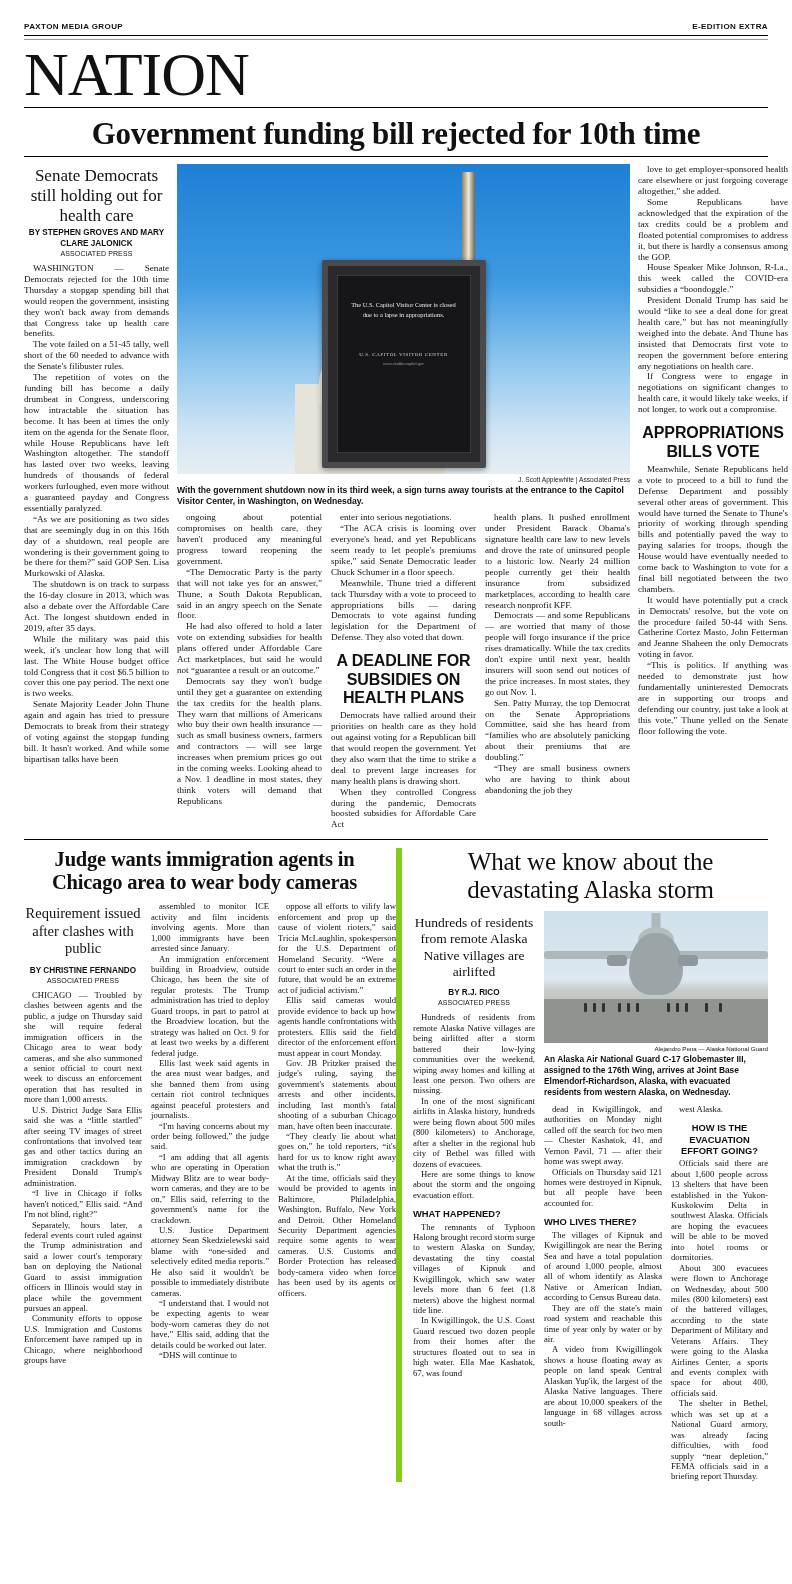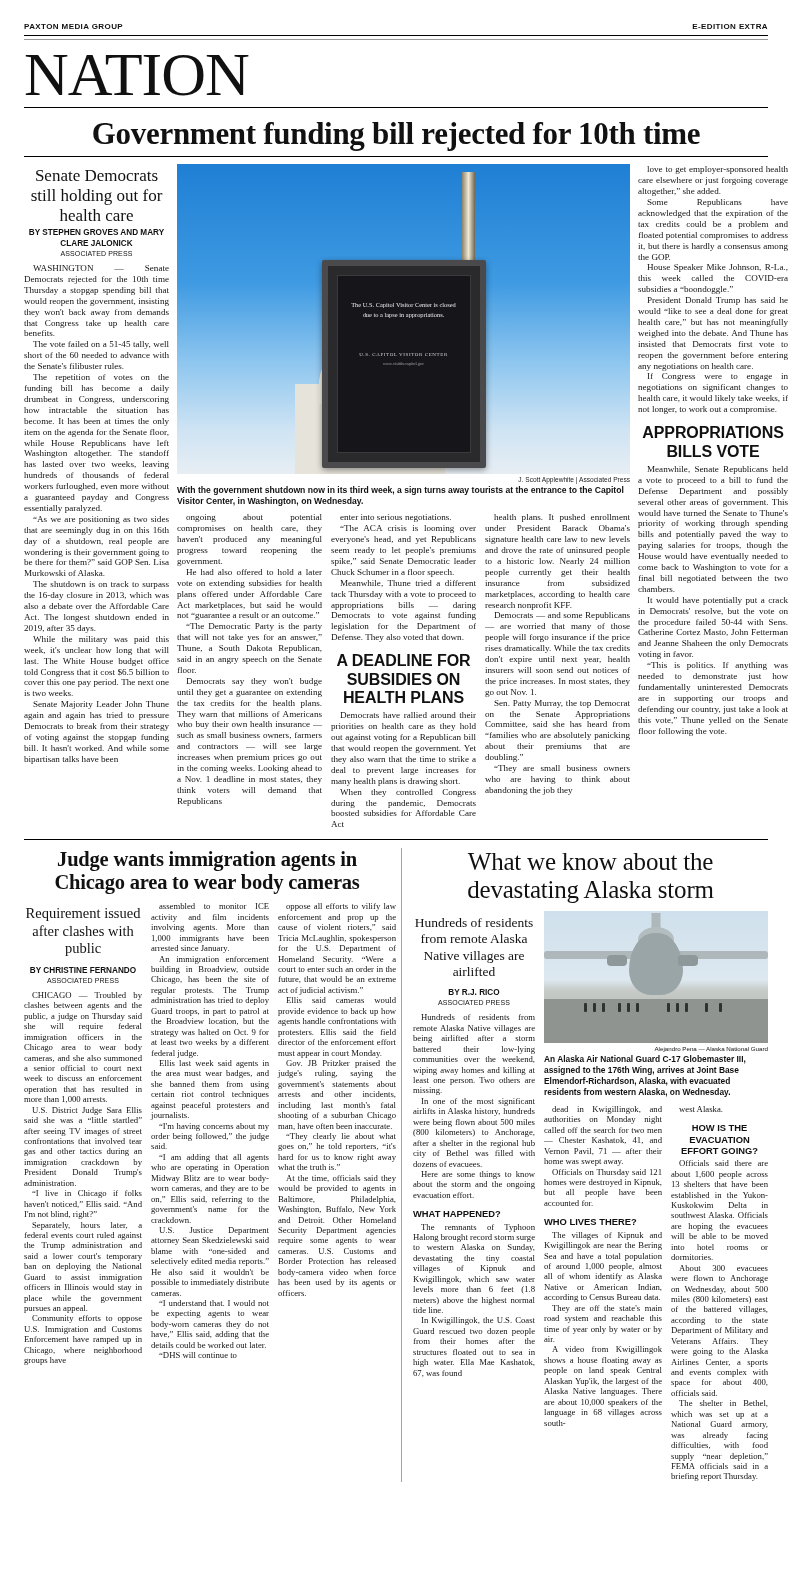--- a/index.html
+++ b/index.html
@@ -100,21 +100,21 @@
   }
 
   .below-photo{display:flex;gap:9px;margin-top:5px;}
   .bp-col{width:145px;flex:0 0 145px;}
 
   
   .sec-rule{border-top:1.4px solid #000;margin:9px 0 0 0;}
 
   
   .bottom{display:flex;margin-top:8px;}
-  .pkg-left{width:378px;flex:0 0 378px;padding-right:11px;box-sizing:border-box;border-right:1px solid #84cc16;}
+  .pkg-left{width:378px;flex:0 0 378px;padding-right:11px;box-sizing:border-box;border-right:6px solid #84cc16;}
   .pkg-right{width:378px;flex:1 1 auto;padding-left:11px;box-sizing:border-box;}
 
   .pkg-hed{
     font-family:"Liberation Serif", serif;font-weight:bold;
     font-size:20.5px;line-height:1.1;text-align:center;margin:0 0 8px 0;letter-spacing:-.2px;
   }
   .pkg-hed.serif-light{font-weight:normal;font-size:25px;line-height:1.1;}
 
   .pkg-cols{display:flex;gap:9px;}
   .pk-col{width:118px;flex:0 0 118px;}
@@ -201,22 +201,22 @@
             <div class="sign-url">www.visitthecapitol.gov</div>
           </div>
         </div>
       </div>
       <div class="photo-credit">J. Scott Applewhite | Associated Press</div>
       <div class="photo-caption">With the government shutdown now in its third week, a sign turns away tourists at the entrance to the Capitol Visitor Center, in Washington, on Wednesday.</div>
 
       <div class="below-photo">
         <div class="bp-col">
           <p class="body">ongoing about potential compromises on health care, they haven't produced any meaningful progress toward reopening the government.</p>
+          <p class="body">“The Democratic Party is the party that will not take yes for an answer,” Thune, a South Dakota Republican, said in an angry speech on the Senate floor.</p>
           <p class="body">He had also offered to hold a later vote on extending subsidies for health plans offered under Affordable Care Act marketplaces, but said he would not “guarantee a result or an outcome.”</p>
-          <p class="body">“The Democratic Party is the party that will not take yes for an answer,” Thune, a South Dakota Republican, said in an angry speech on the Senate floor.</p>
           <p class="body">Democrats say they won't budge until they get a guarantee on extending the tax credits for the health plans. They warn that millions of Americans who buy their own health insurance — such as small business owners, farmers and contractors — will see large increases when premium prices go out in the coming weeks. Looking ahead to a Nov. 1 deadline in most states, they think voters will demand that Republicans</p>
         </div>
         <div class="bp-col">
           <p class="body">enter into serious negotiations.</p>
           <p class="body">“The ACA crisis is looming over everyone's head, and yet Republicans seem ready to let people's premiums spike,” said Senate Democratic leader Chuck Schumer in a floor speech.</p>
           <p class="body">Meanwhile, Thune tried a different tack Thursday with a vote to proceed to appropriations bills — daring Democrats to vote against funding legislation for the Department of Defense. They also voted that down.</p>
           <div class="subhead">A DEADLINE FOR SUBSIDIES ON HEALTH PLANS</div>
           <p class="body">Democrats have rallied around their priorities on health care as they hold out against voting for a Republican bill that would reopen the government. Yet they also warn that the time to strike a deal to prevent large increases for many health plans is drawing short.</p>
           <p class="body">When they controlled Congress during the pandemic, Democrats boosted subsidies for Affordable Care Act</p>
         </div>

